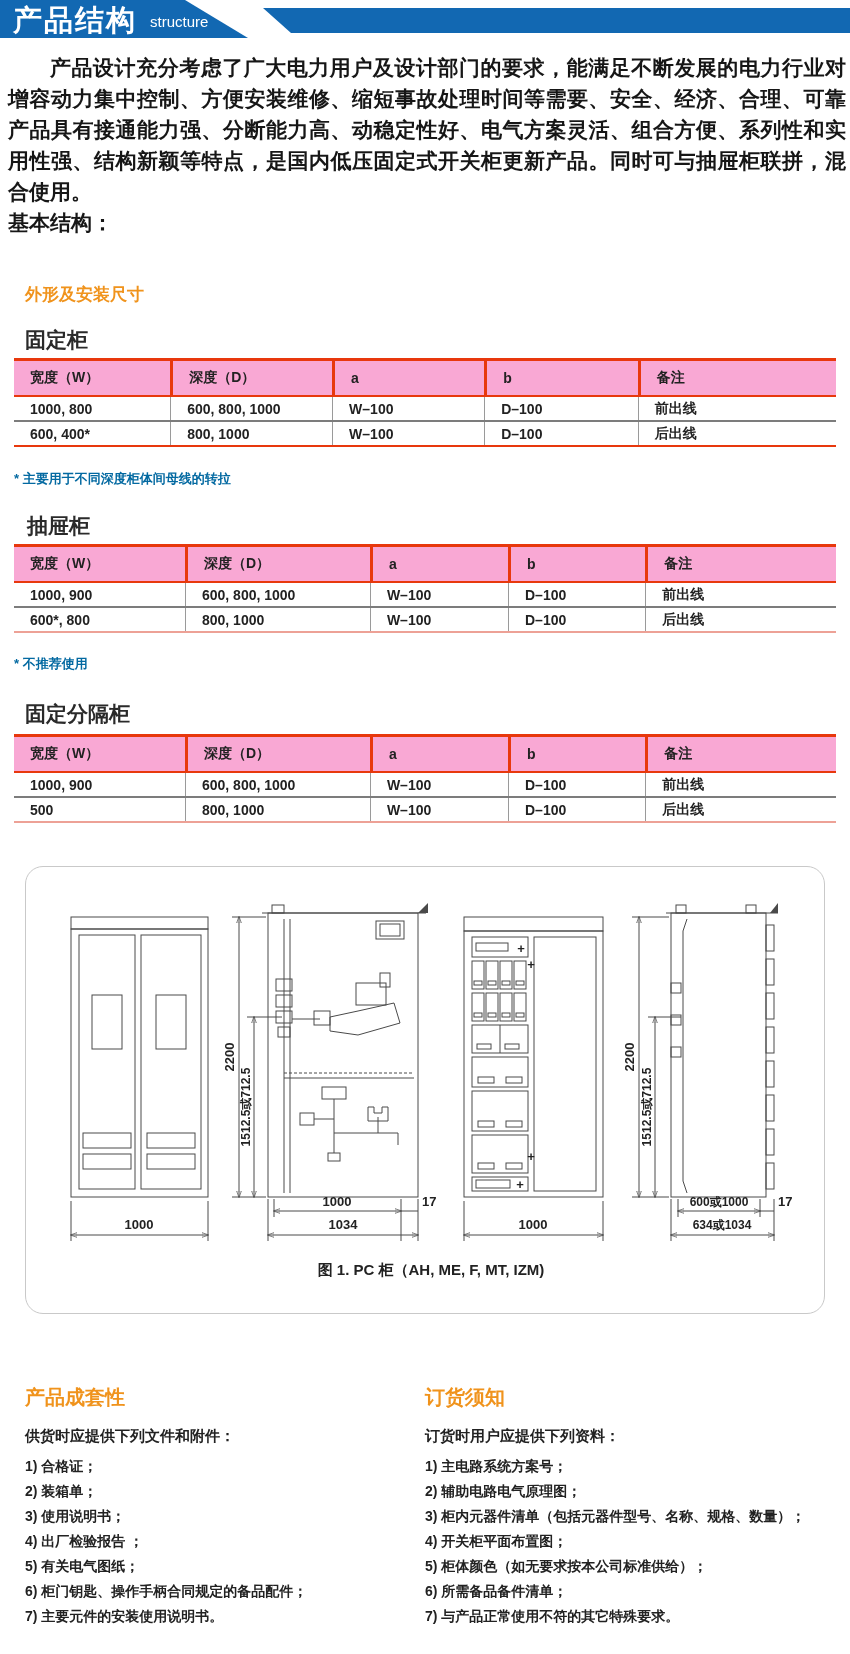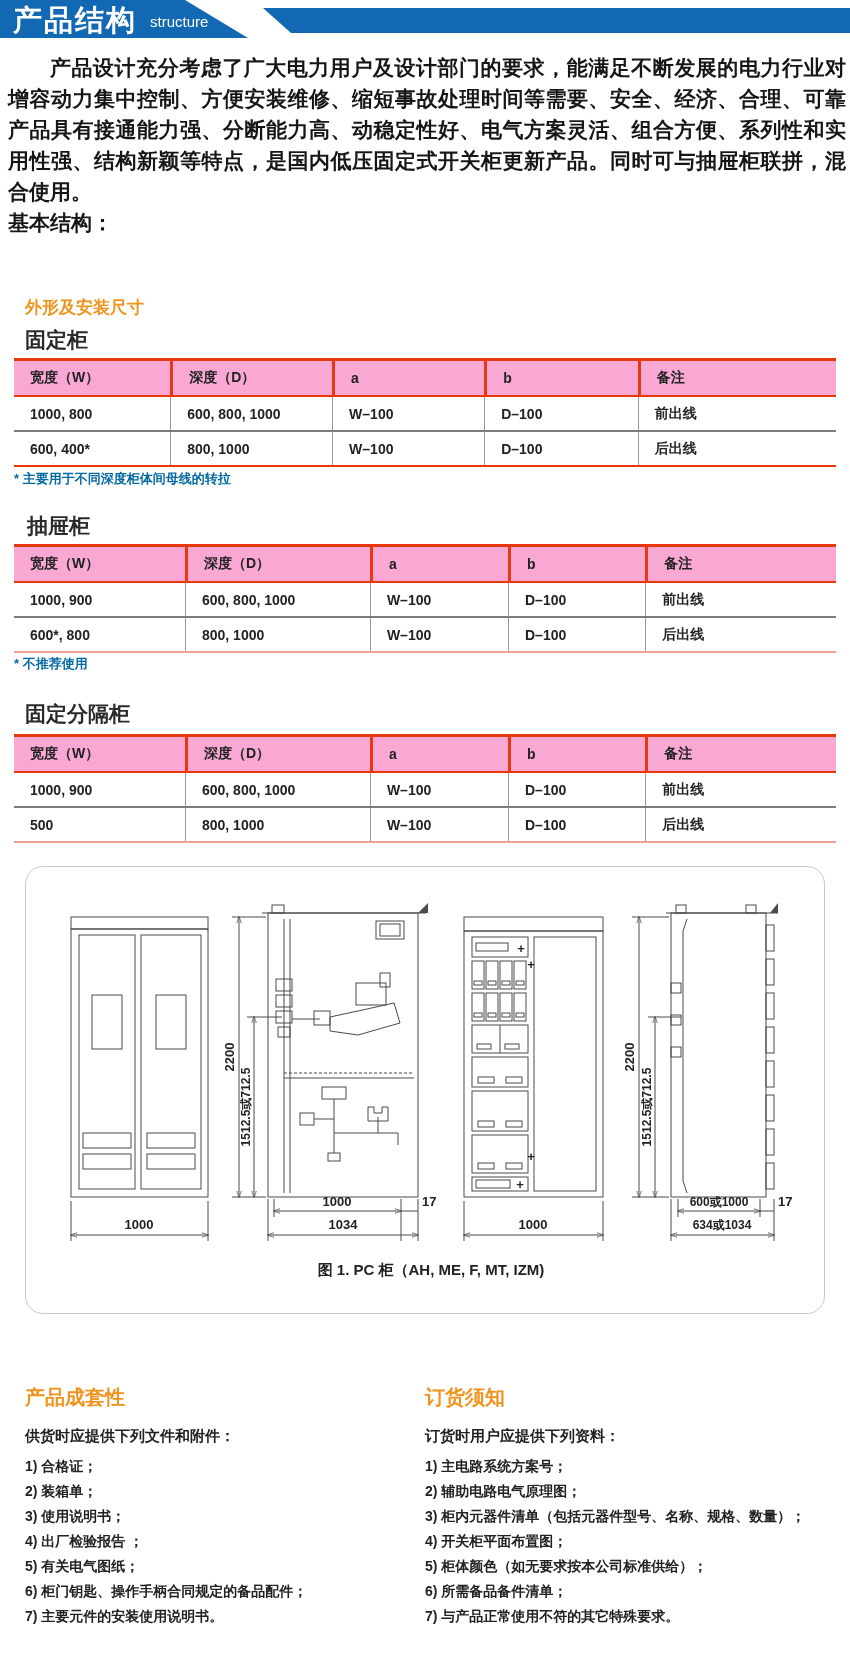--- a/index.html
+++ b/index.html
@@ -28,21 +28,21 @@
 
   
   .orange-head{font-size:17px;font-weight:bold;color:#f0931c}
   .tbl-title{font-size:21px;font-weight:bold;color:#2a2a2a}
 
   
   .tbl{left:14px;width:822px;border-top:3px solid #e8380d;background:#fff}
   .tbl.redb{border-bottom:2px solid #e8380d}
   .tbl.pinkb{border-bottom:2px solid #eda196}
   .thead{display:flex;background:#f9a8d4;height:34px;border-bottom:2px solid #e8380d}
-  .row{display:flex;height:33px}
+  .row{display:flex;height:23px}
   .row.r2{border-top:2px solid #7c7c7c}
   .cell{display:flex;align-items:center;box-sizing:border-box;padding-left:16px;
     font-size:14px;font-weight:600;color:#222;overflow:hidden;white-space:nowrap}
   .thead .cell{font-weight:bold}
   .thead .cell+.cell{border-left:3px solid #e8380d}
   .row .cell+.cell{border-left:1px solid #9a9a9a}
   .w1 .c0{width:19%}.w1 .c1{width:19.7%}.w1 .c2{width:18.5%}.w1 .c3{width:18.7%}.w1 .c4{width:24.1%}
   .w2 .c0{width:20.8%}.w2 .c1{width:22.5%}.w2 .c2{width:16.8%}.w2 .c3{width:16.7%}.w2 .c4{width:23.2%}
   .footnote{font-size:13px;font-weight:bold;color:#0369a1}
 
@@ -71,21 +71,21 @@
 <div class="abs banner-b"></div>
 <div class="abs banner-a"></div>
 <div class="abs banner-title">产品结构</div>
 <div class="abs banner-sub">structure</div>
 
 <div class="abs intro">
   <p>产品设计充分考虑了广大电力用户及设计部门的要求，能满足不断发展的电力行业对增容动力集中控制、方便安装维修、缩短事故处理时间等需要、安全、经济、合理、可靠产品具有接通能力强、分断能力高、动稳定性好、电气方案灵活、组合方便、系列性和实用性强、结构新颖等特点，是国内低压固定式开关柜更新产品。同时可与抽屉柜联拼，混合使用。</p>
   <p class="noindent">基本结构：</p>
 </div>
 
-<div class="abs orange-head" style="left:25px;top:296px">外形及安装尺寸</div>
+<div class="abs orange-head" style="left:25px;top:283px">外形及安装尺寸</div>
 
 <div class="abs tbl-title" style="left:25px;top:326px">固定柜</div>
 <div class="abs tbl redb w1" style="top:358px">
   <div class="thead">
     <div class="cell c0">宽度（W）</div>
     <div class="cell c1">深度（D）</div>
     <div class="cell c2">a</div>
     <div class="cell c3">b</div>
     <div class="cell c4">备注</div>
   </div>

